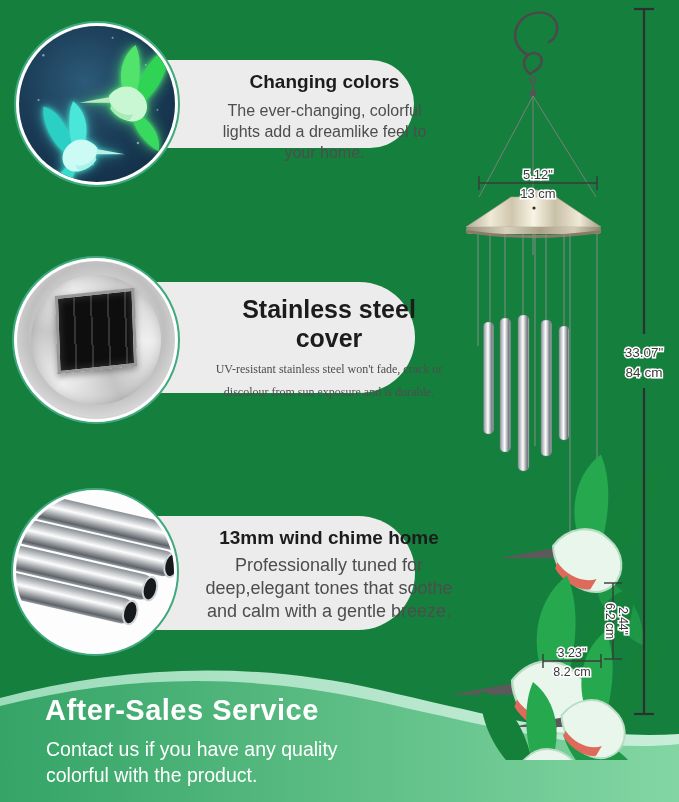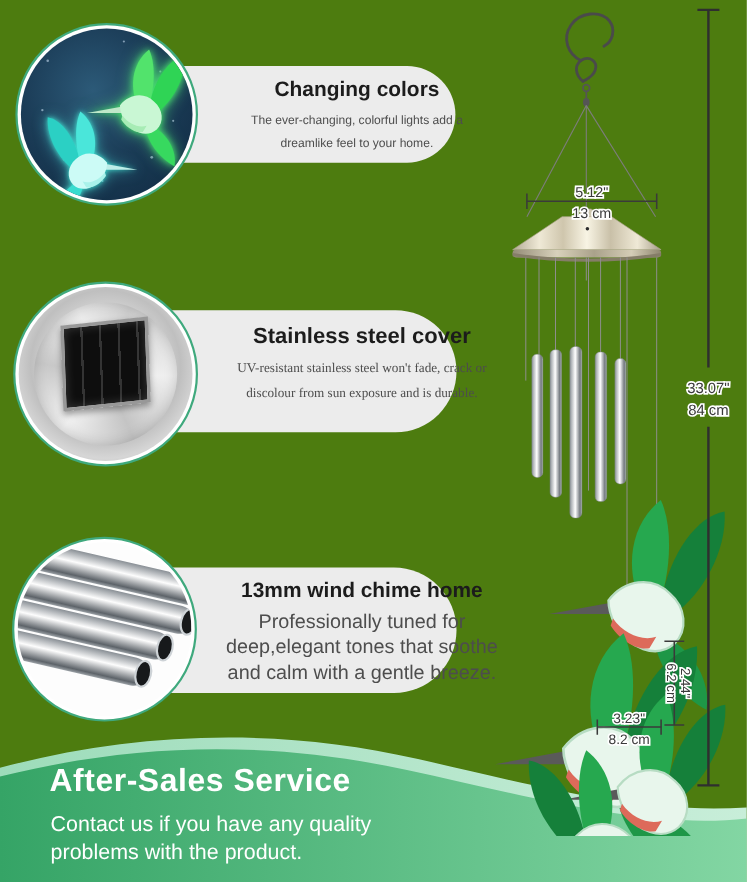--- a/index.html
+++ b/index.html
@@ -1,35 +1,35 @@
 <!DOCTYPE html>
 <html><head>
 <meta charset="utf-8">
 <style>
   html,body{margin:0;padding:0;background:#fff;}
-  .page{position:relative;width:679px;height:802px;background:#4d7c0f;overflow:hidden;
+  .page{position:relative;width:679px;height:802px;background:#15803d;overflow:hidden;
         font-family:"Liberation Sans",sans-serif;}
 
   
   .pill{position:absolute;background:#ececec;border-radius:60px;}
   .pill-text{position:absolute;text-align:center;color:#4d4d4d;}
   .pill-title{font-weight:bold;color:#1c1c1c;}
   .photo-ring{position:absolute;border:2px solid #3fa97d;border-radius:50%;
               padding:3px;background:#fff;box-sizing:border-box;}
   .photo{width:100%;height:100%;border-radius:50%;overflow:hidden;position:relative;}
 
   .f1-pill{left:62px;top:60px;width:352px;height:88px;border-radius:46px;}
   .f1-text{left:150px;top:7px;width:225px;}
   .f1-title{font-size:19px;margin:4px 0 7px 0;}
-  .f1-body{font-size:11px;line-height:21px;}
+  .f1-body{font-size:16px;line-height:21px;}
   .f1-ring{left:14px;top:21px;width:166px;height:166px;}
 
   .f2-pill{left:57px;top:282px;width:358px;height:111px;border-radius:56px;}
   .f2-text{left:152px;top:11px;width:240px;}
-  .f2-title{font-size:20px;margin:2px 0 5px 0;}
+  .f2-title{font-size:25px;margin:2px 0 5px 0;}
   .f2-body{font-size:12px;line-height:23px;font-family:Liberation Serif, serif;}
   .f2-ring{left:12px;top:256px;width:168px;height:168px;}
 
   .f3-pill{left:57px;top:516px;width:358px;height:114px;border-radius:57px;}
   .f3-text{left:146px;top:9px;width:252px;}
   .f3-title{font-size:19px;margin:2px 0 5px 0;}
   .f3-body{font-size:18px;line-height:23px;}
   .f3-ring{left:11px;top:488px;width:168px;height:168px;}
 
   
@@ -172,21 +172,21 @@
         </linearGradient>
         <linearGradient id="bg-green-light" x1="0" y1="0" x2="1" y2="0">
           <stop offset="0" stop-color="#9ddcba"></stop>
             <stop offset="1" stop-color="#c8eed9"></stop>
         </linearGradient>
       </defs>
       <path fill="url(#bg-green-light)" d="M0,38 C120,6 250,0 380,30 C490,55 580,80 679,74 L679,142 L0,142 Z"></path>
       <path fill="url(#bg-green)" d="M0,46 C120,16 240,12 370,40 C490,66 590,94 679,84 L679,142 L0,142 Z"></path>
     </svg>
     <div class="banner-title">After-Sales Service</div>
-    <div class="banner-body">Contact us if you have any quality problems with the product.</div>
+    <div class="banner-body">Contact us if you have any quality colorful with the product.</div>
   </div>
 
   <svg class="product-svg" viewBox="0 0 259 760">
     <defs>
       <linearGradient id="coneGrad" x1="0" y1="0" x2="1" y2="0">
         <stop offset="0" stop-color="#b3ab96"></stop>
           <stop offset="0.18" stop-color="#efe9d6"></stop>
         <stop offset="0.34" stop-color="#cfc6ad"></stop>
           <stop offset="0.5" stop-color="#f8f4e4"></stop>
         <stop offset="0.66" stop-color="#c9c0a8"></stop>

